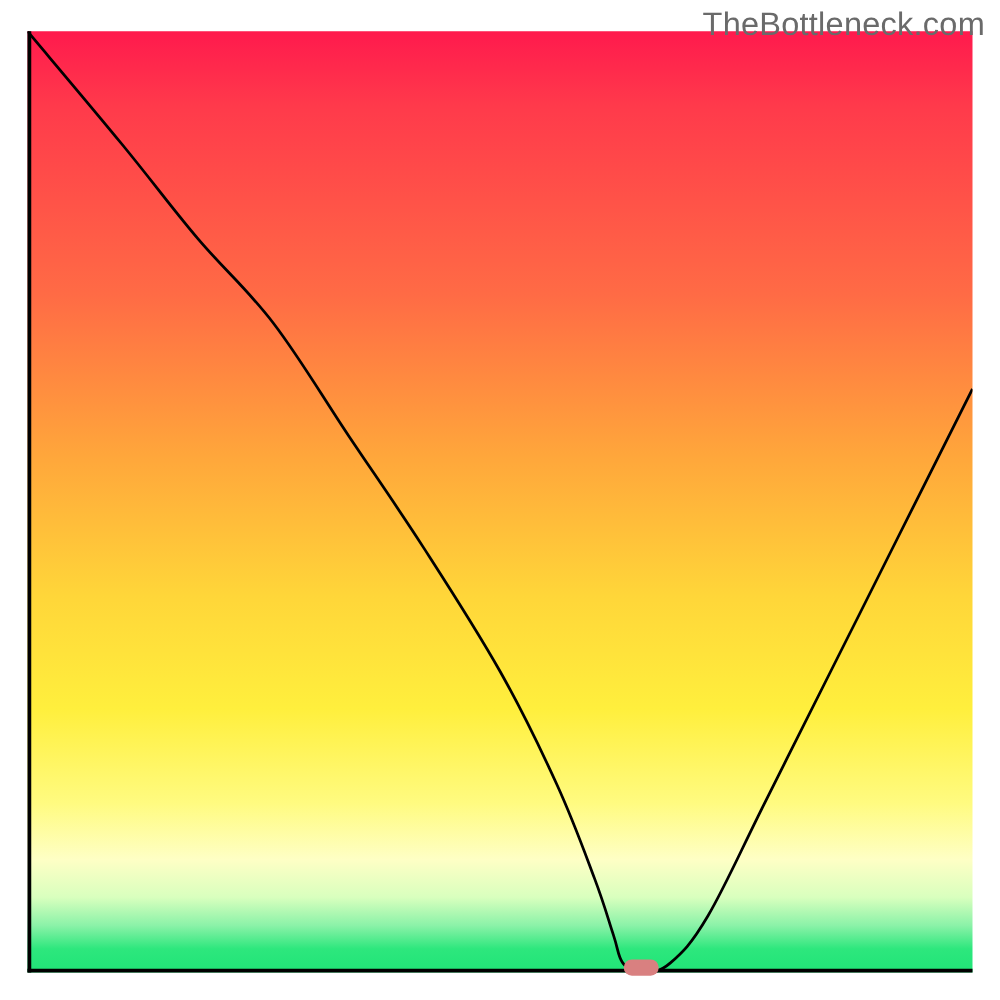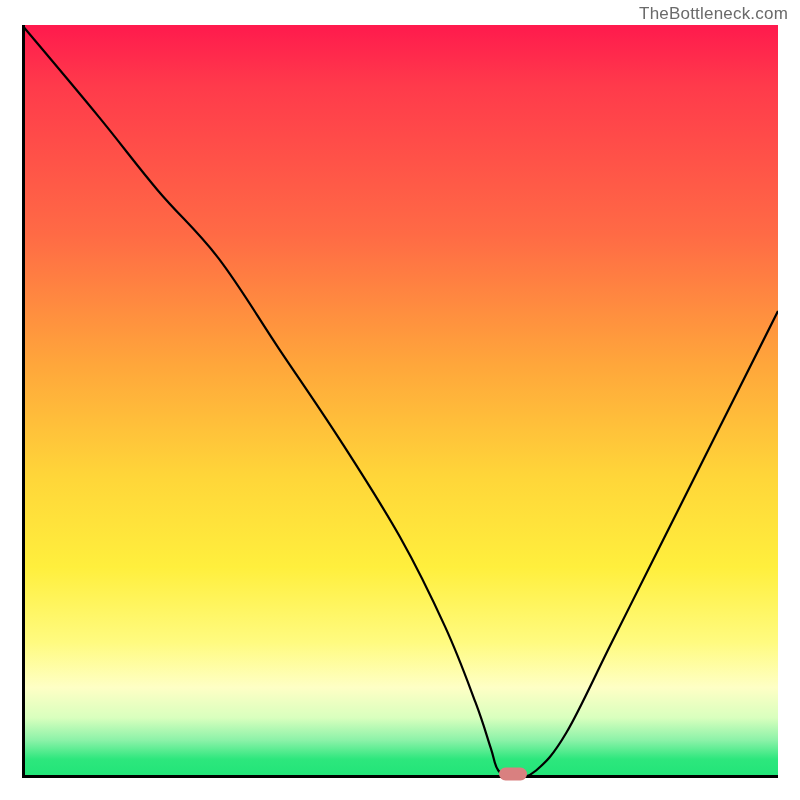--- a/index.html
+++ b/index.html
@@ -14,21 +14,21 @@
   .chart-container {
     position: relative;
     width: 800px;
     height: 800px;
   }
   .watermark {
     position: absolute;
     top: 4px;
     right: 12px;
     color: #6a6a6a;
-    font-size: 17px;
+    font-size: 26px;
     font-weight: 500;
     letter-spacing: 0.2px;
     z-index: 50;
   }
   .plot-area {
     position: absolute;
     left: 22px;
     top: 25px;
     width: 756px;
     height: 753px;

